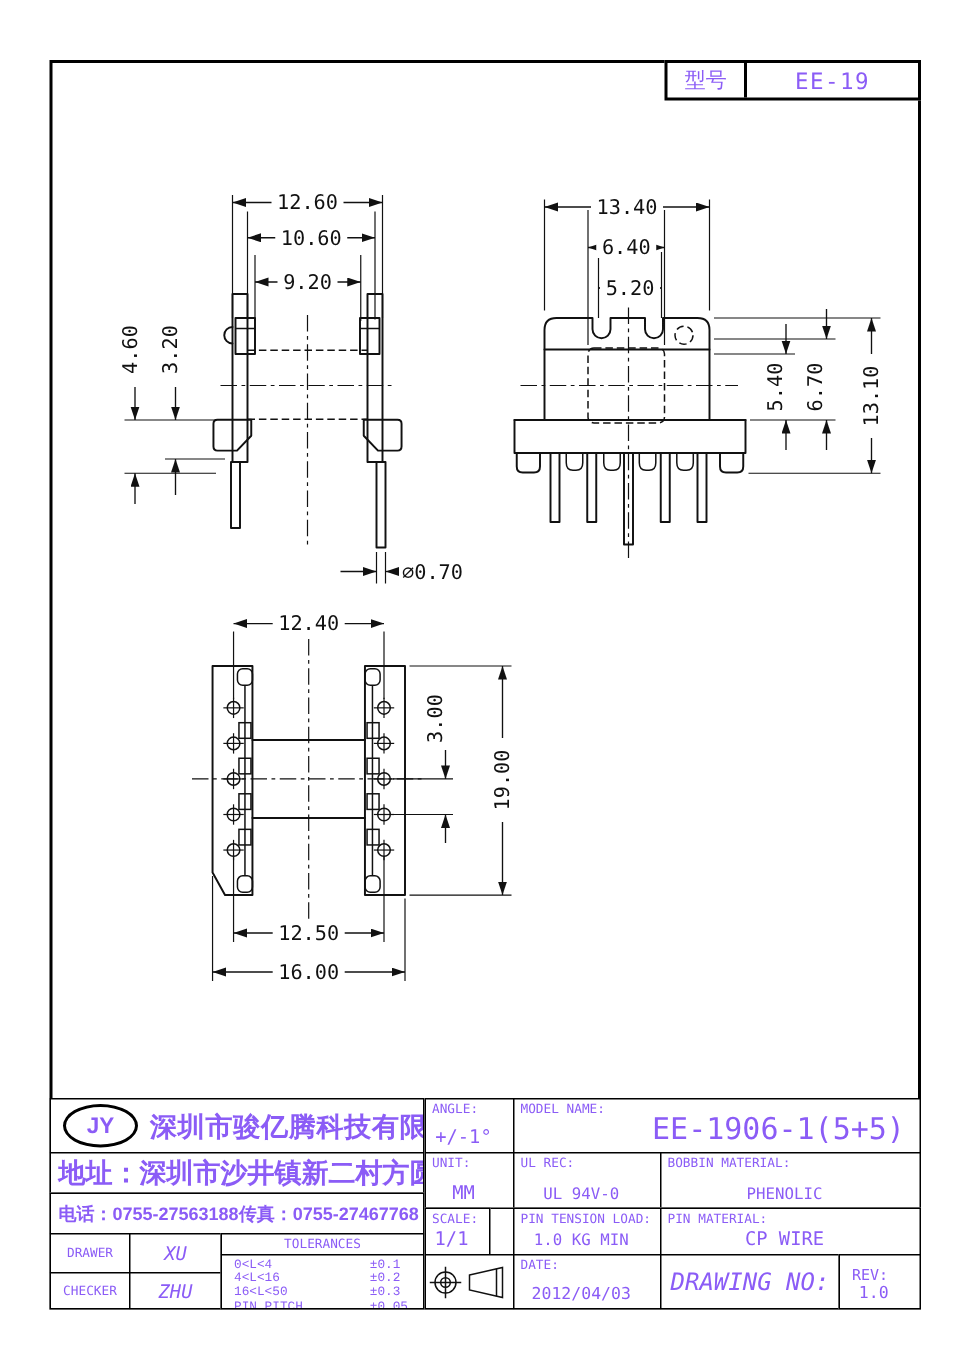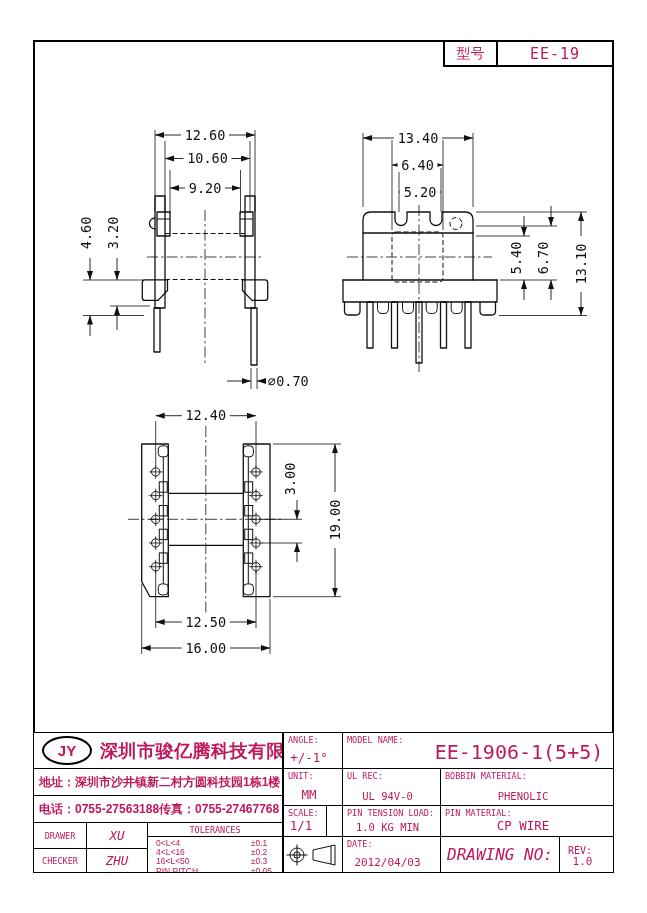--- a/index.html
+++ b/index.html
@@ -1,17 +1,17 @@
 <!DOCTYPE html>
 <html><head>
 <meta charset="utf-8">
 <style>
   html,body{margin:0;padding:0;background:#fff;}
   .sheet{position:relative;width:647px;height:913px;background:#fff;overflow:hidden;
-         font-family:"Liberation Sans",sans-serif;color:#be185d;}
+         font-family:"Liberation Sans",sans-serif;color:#8b5cf6;}
   .frame{position:absolute;left:33px;top:40px;width:581px;height:833px;
          border:2px solid #000;box-sizing:border-box;}
   
   .model-box{position:absolute;left:443px;top:40px;width:171px;height:27px;
          border:2px solid #000;box-sizing:border-box;display:flex;background:#fff;}
   .model-box .mb-label{width:53px;border-right:2px solid #000;box-sizing:border-box;
          display:flex;align-items:center;justify-content:center;font-size:14px;}
   .model-box .mb-value{flex:1;display:flex;align-items:center;justify-content:center;
          font-family:"DejaVu Sans Mono",monospace;font-size:15px;letter-spacing:1px;}
   
@@ -29,26 +29,26 @@
   .cell{position:absolute;border:1px solid #000;box-sizing:border-box;background:#fff;overflow:hidden;}
   .sm{font-family:"DejaVu Sans Mono",monospace;font-size:8.5px;}
   .md{font-family:"DejaVu Sans Mono",monospace;font-size:12.5px;font-style:italic;}
   .cell .clab{position:absolute;left:4px;top:2px;font-family:"DejaVu Sans Mono",monospace;font-size:8.5px;}
   .cell .cval{position:absolute;left:0;right:8px;bottom:3px;text-align:center;
               font-family:"DejaVu Sans Mono",monospace;font-size:12.5px;}
   .company-cell{display:flex;align-items:center;gap:8px;padding-left:8px;}
   .logo{width:46px;height:25px;border:2px solid #000;border-radius:50%;flex:0 0 auto;
         display:flex;align-items:center;justify-content:center;font-weight:bold;font-size:15px;}
   .company-name{font-weight:bold;font-size:18px;letter-spacing:.5px;white-space:nowrap;}
-  .addr-cell{display:flex;align-items:center;padding-left:5px;font-weight:bold;font-size:12px;white-space:nowrap;}
+  .addr-cell{display:flex;align-items:center;padding-left:5px;font-weight:bold;font-size:18px;white-space:nowrap;}
   .tel-cell{display:flex;align-items:center;padding:0 10px 0 5px;font-weight:bold;font-size:12px;
             justify-content:space-between;white-space:nowrap;}
   .cen{display:flex;align-items:center;justify-content:center;}
   .tol-body{display:grid;grid-template-columns:1fr auto;padding:2px 10px 0 8px;
-            font-family:Liberation Sans, sans-serif;font-size:8.5px;line-height:9.2px;}
+            font-family:Liberation Mono, monospace;font-size:8.5px;line-height:9.2px;}
   .model-name-val{position:absolute;right:6px;top:7px;left:88px;text-align:center;
             font-family:"DejaVu Sans Mono",monospace;font-size:20px;}
 </style>
 </head>
 <body>
 
 <div class="sheet">
   <div class="frame"></div>
 
   <div class="model-box">

